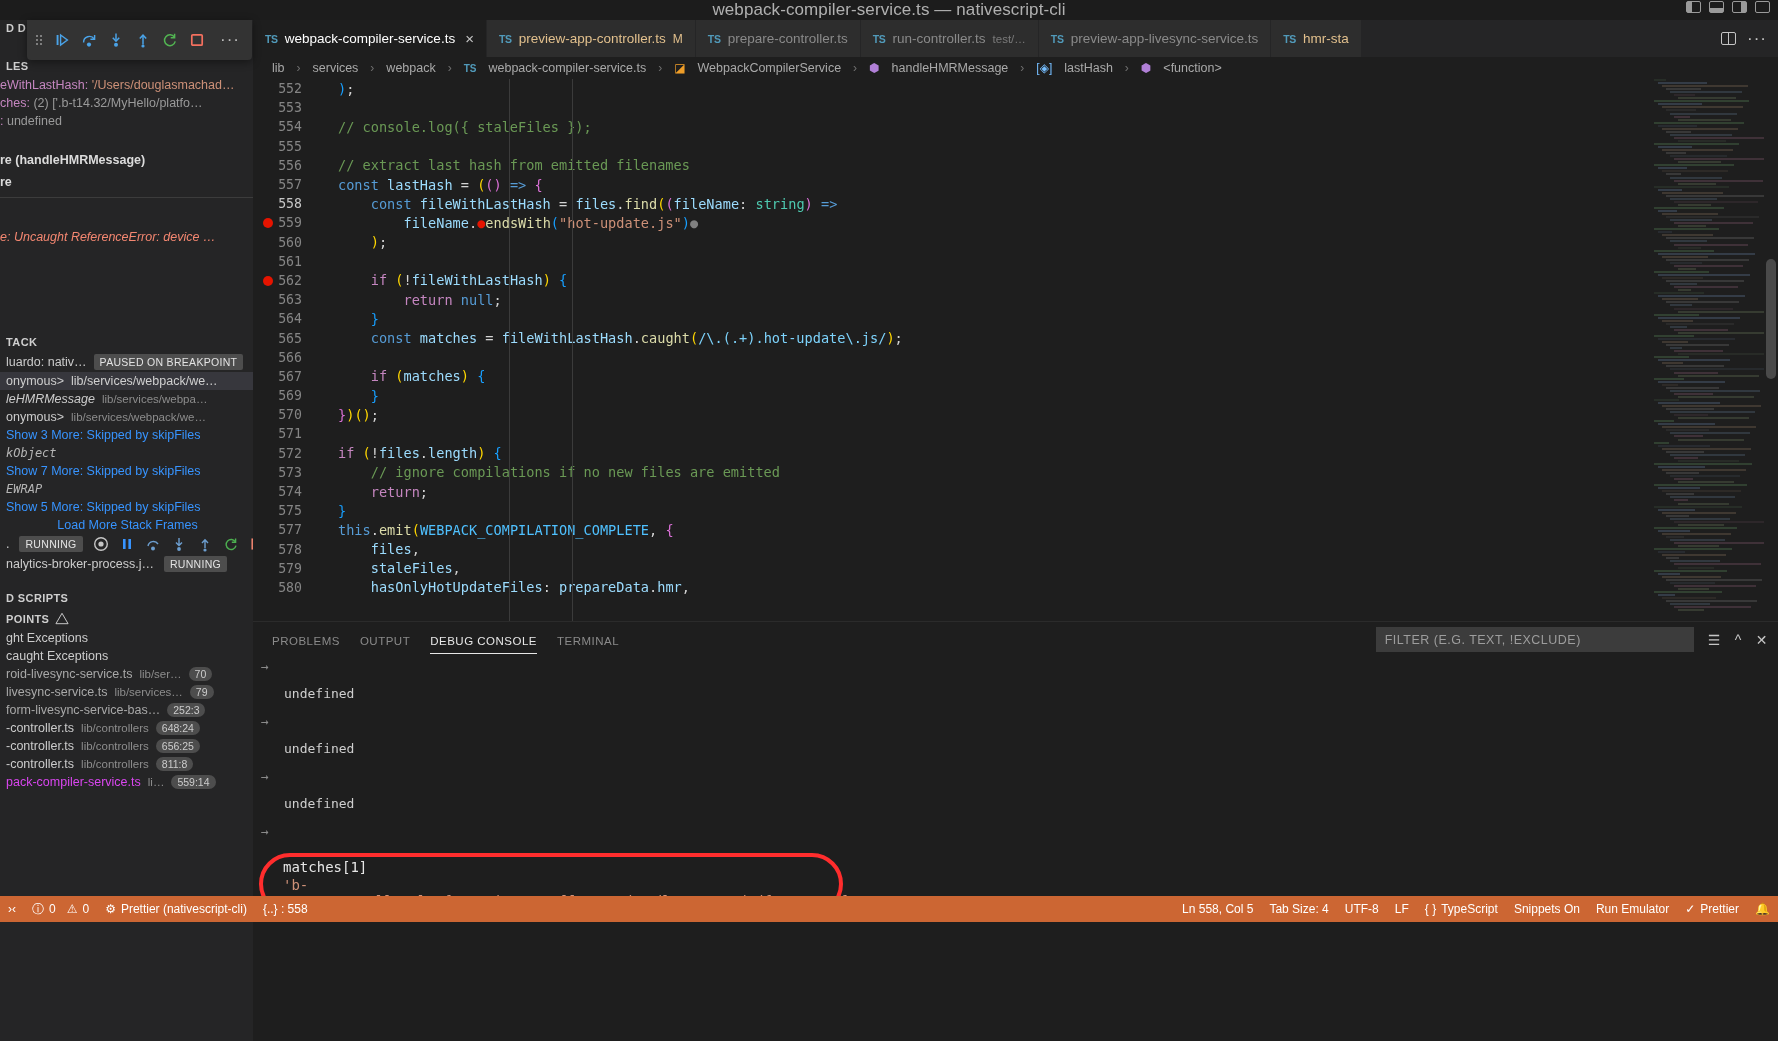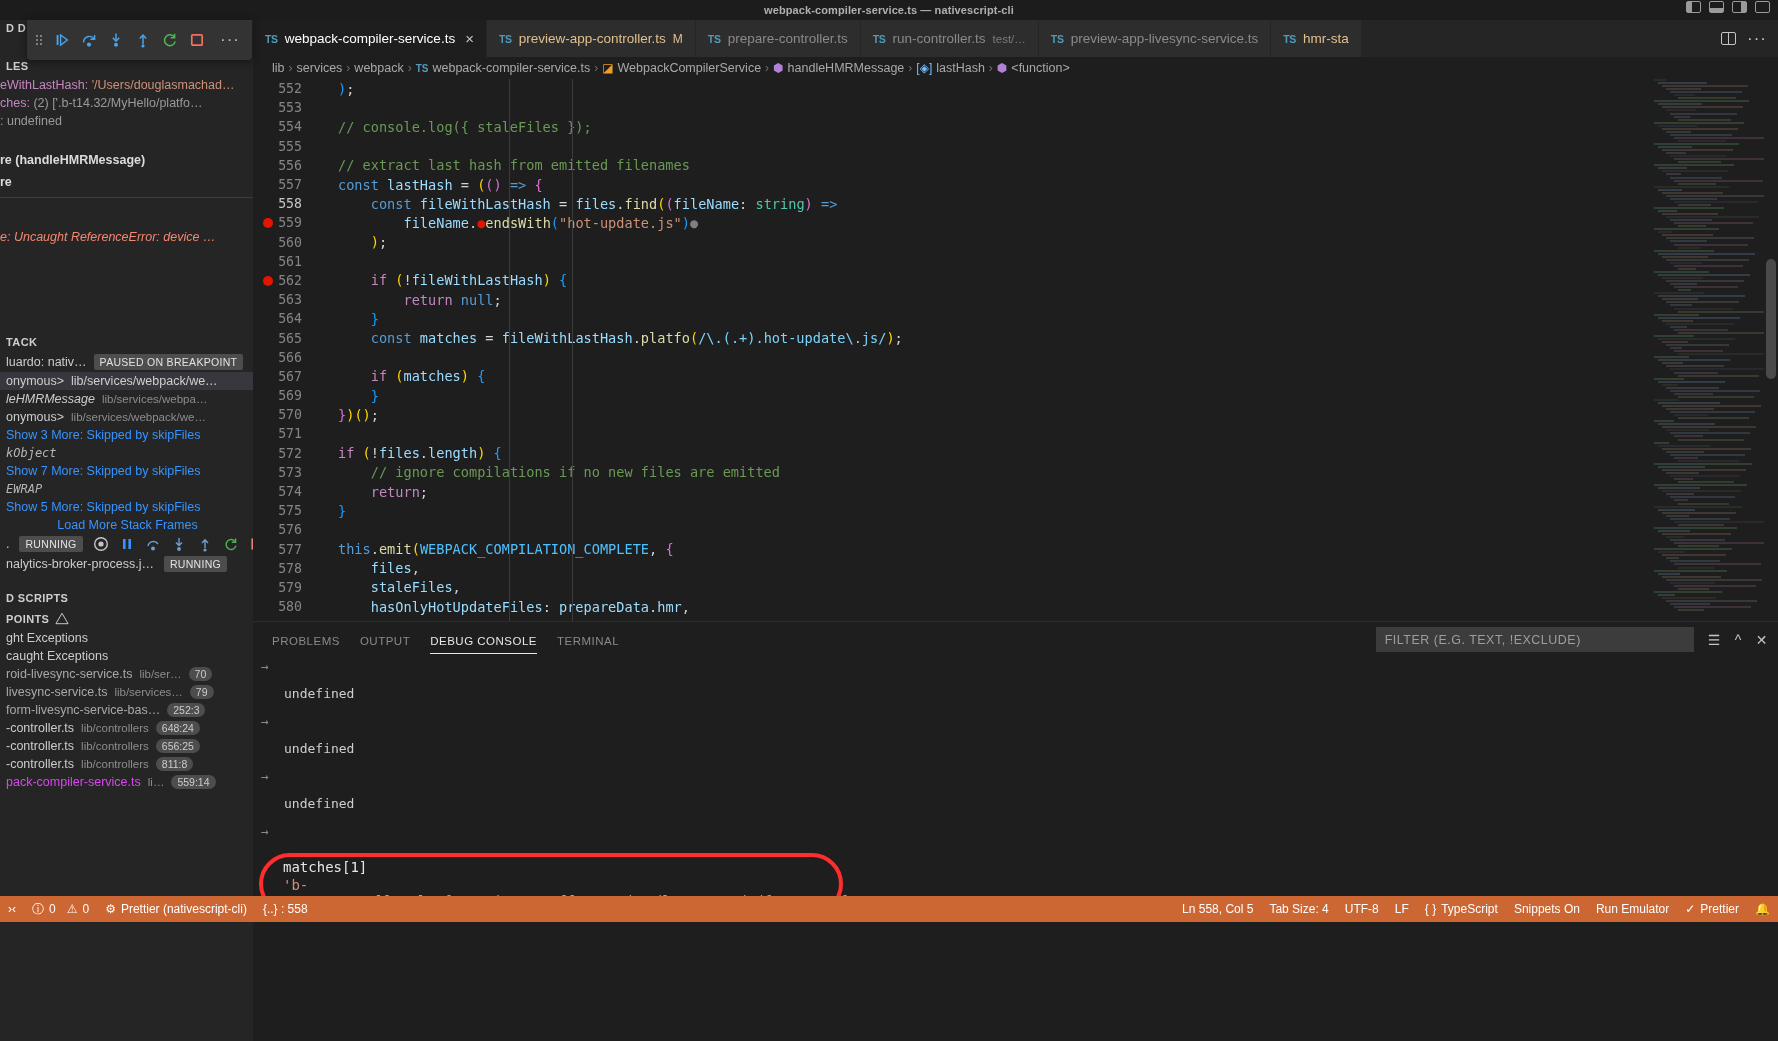--- a/index.html
+++ b/index.html
@@ -9,21 +9,21 @@
     font-family: "Liberation Sans", sans-serif;
     overflow: hidden;
   }
   .app { position: relative; width: 1778px; height: 1041px; background: #1e1e1e; }
 
   
   .titlebar {
     position: absolute; left: 0; top: 0; width: 1778px; height: 20px;
     background: #1c1c1c; display: flex; align-items: center; justify-content: center;
   }
-  .titlebar .title { font-size: 11px; color: #b0b0b0; letter-spacing: .1px; font-weight: bold; }
+  .titlebar .title { font-size: 17px; color: #b0b0b0; letter-spacing: .1px; }
   .titlebar .layout-icons {
     position: absolute; right: 8px; top: 1px; display: flex; gap: 8px; align-items: center;
   }
   .layout-icons .li {
     width: 15px; height: 12px; border: 1.3px solid #9a9a9a; border-radius: 2px; position: relative;
   }
   .layout-icons .li.left::after { content:""; position:absolute; left:0; top:0; bottom:0; width:5px; background:#9a9a9a; }
   .layout-icons .li.bottom::after { content:""; position:absolute; left:0; right:0; bottom:0; height:4px; background:#9a9a9a; }
   .layout-icons .li.right::after { content:""; position:absolute; right:0; top:0; bottom:0; width:5px; background:#9a9a9a; }
   .layout-icons .li.full { background: transparent; }
@@ -106,21 +106,21 @@
   .tabbar-actions {
     margin-left: auto; display: flex; align-items: center; gap: 11px; padding: 0 11px; background:#252526;
   }
   .tabbar-actions .split { width: 15px; height: 13px; border: 1.4px solid #c5c5c5; border-radius: 2px; position: relative; }
   .tabbar-actions .split::after { content:""; position:absolute; left:6px; top:0; bottom:0; width:1.4px; background:#c5c5c5; }
   .tabbar-actions .dots { color: #c5c5c5; font-size: 17px; letter-spacing: 1px; }
 
   
   .breadcrumbs {
     position: absolute; left: 253px; top: 57px; width: 1525px; height: 22px;
-    background: #1e1e1e; display: flex; align-items: center; gap: 4px;
+    background: #1e1e1e; display: flex; align-items: center; gap: 12px;
     padding-left: 19px; font-size: 12.5px; color: #a9a9a9; white-space: nowrap;
   }
   .breadcrumbs .sep { color: #6f6f6f; font-size: 12px; }
   .bc-ts { color: #519aba; font-size: 10px; font-weight: bold; }
   .bc-ico { font-size: 12px; }
 
   
   .editor {
     position: absolute; left: 253px; top: 79px; width: 1525px; height: 542px;
     background: #1e1e1e; overflow: hidden;
@@ -530,21 +530,21 @@
         <div class="line">
           <span class="ln">563</span>
           <span class="code">        <span class="t-kw">return</span> <span class="t-kw2">null</span><span class="t-plain">;</span></span>
         </div>
         <div class="line">
           <span class="ln">564</span>
           <span class="code">    <span class="t-brk3">}</span></span>
         </div>
         <div class="line">
           <span class="ln">565</span>
-          <span class="code">    <span class="t-kw2">const</span> <span class="t-var">matches</span> <span class="t-op">=</span> <span class="t-var">fileWithLastHash</span><span class="t-plain">.</span><span class="t-fn">platfo</span><span class="t-brk1">(</span><span class="t-rx">/\.(.+).hot-update\.js/</span><span class="t-brk1">)</span><span class="t-plain">;</span></span>
+          <span class="code">    <span class="t-kw2">const</span> <span class="t-var">matches</span> <span class="t-op">=</span> <span class="t-var">fileWithLastHash</span><span class="t-plain">.</span><span class="t-fn">caught</span><span class="t-brk1">(</span><span class="t-rx">/\.(.+).hot-update\.js/</span><span class="t-brk1">)</span><span class="t-plain">;</span></span>
         </div>
         <div class="line">
           <span class="ln">566</span>
           <span class="code">&nbsp;</span>
         </div>
         <div class="line">
           <span class="ln">567</span>
           <span class="code">    <span class="t-kw">if</span> <span class="t-brk1">(</span><span class="t-var">matches</span><span class="t-brk1">)</span> <span class="t-brk3">{</span></span>
         </div>
         <div class="line">
@@ -567,24 +567,20 @@
           <span class="ln">573</span>
           <span class="code">    <span class="t-cmt">// ignore compilations if no new files are emitted</span></span>
         </div>
         <div class="line">
           <span class="ln">574</span>
           <span class="code">    <span class="t-kw">return</span><span class="t-plain">;</span></span>
         </div>
         <div class="line">
           <span class="ln">575</span>
           <span class="code"><span class="t-brk3">}</span></span>
-        </div>
-        <div class="line">
-          <span class="ln">576</span>
-          <span class="code">&nbsp;</span>
         </div>
         <div class="line">
           <span class="ln">577</span>
           <span class="code"><span class="t-kw2">this</span><span class="t-plain">.</span><span class="t-fn">emit</span><span class="t-brk1">(</span><span class="t-const">WEBPACK_COMPILATION_COMPLETE</span><span class="t-plain">,</span> <span class="t-brk2">{</span></span>
         </div>
         <div class="line">
           <span class="ln">578</span>
           <span class="code">    <span class="t-var">files</span><span class="t-plain">,</span></span>
         </div>
         <div class="line">

